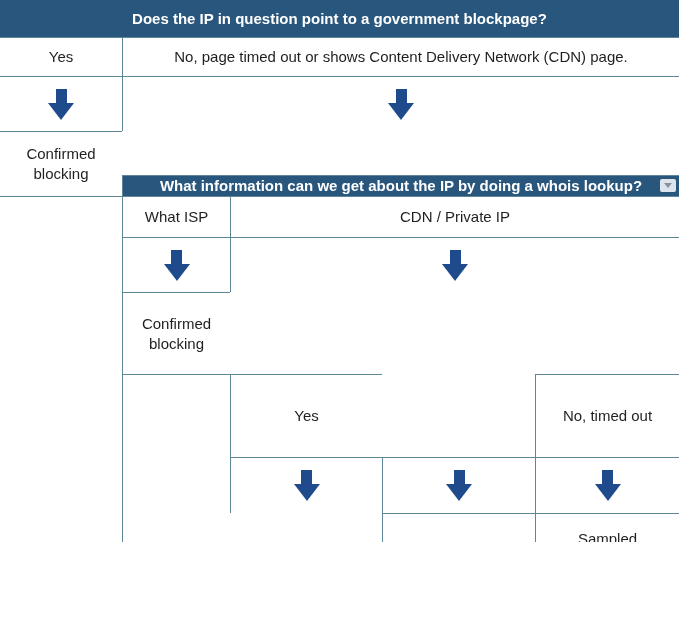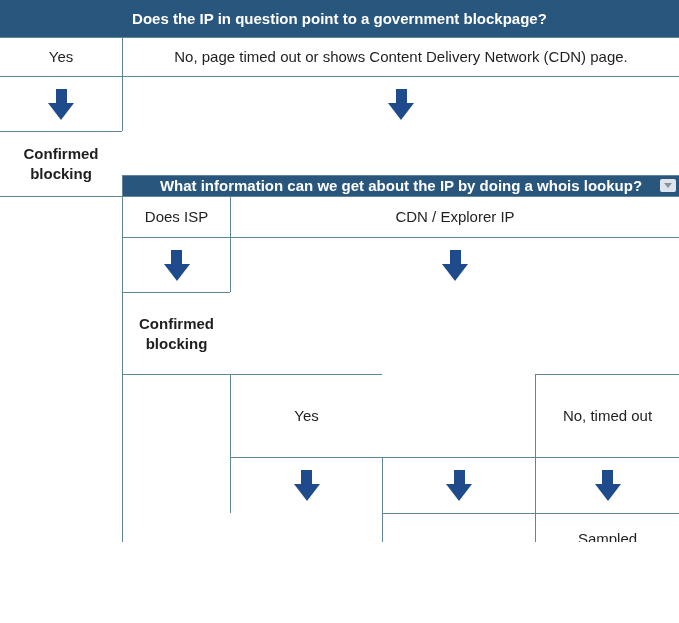--- a/index.html
+++ b/index.html
@@ -24,21 +24,21 @@
     line-height: 1.32;
     box-sizing: border-box;
   }
   .bt { border-top: 1px solid #5E8796; }
   .bl { border-left: 1px solid #5E8796; }
   .hdr {
     background: #28567C;
     color: #ffffff;
     font-weight: bold;
   }
-  .bold { font-weight: bold; }
+  .bold { font-weight: normal; }
   .pad { padding: 2px 16px; }
   .pad-sm { padding: 0 10px; }
 
   
   .r1c1-5  { grid-row: 1; grid-column: 1 / span 5; }
   .r2c1    { grid-row: 2; grid-column: 1; }
   .r2c2-5  { grid-row: 2; grid-column: 2 / span 4; }
   .r3c1    { grid-row: 3; grid-column: 1; }
   .r3c2-5  { grid-row: 3; grid-column: 2 / span 4; }
   .r4c1    { grid-row: 4; grid-column: 1; }
@@ -127,22 +127,22 @@
 
   <div class="cell bt bold pad r4c1">Confirmed blocking</div>
   <div class="cell bt bl hdr pad r4c2-5">
     <span>What information can we get about the IP by doing a whois lookup?</span>
     <span class="dropdown-marker">
         <span class="tri"></span>
       </span>
   </div>
 
   <div class="cell bt r5c1"></div>
-  <div class="cell bt bl r5c2">Does ISP</div>
-  <div class="cell bt bl r5c3-5">CDN / Explorer IP</div>
+  <div class="cell bt bl r5c2">What ISP</div>
+  <div class="cell bt bl r5c3-5">CDN / Private IP</div>
 
   <div class="cell bt bl r6c2">
     <span class="down-arrow">
         <span class="stem"></span>
         <span class="head"></span>
       </span>
   </div>
   <div class="cell bt bl r6c3-5">
     <span class="down-arrow">
         <span class="stem"></span>

